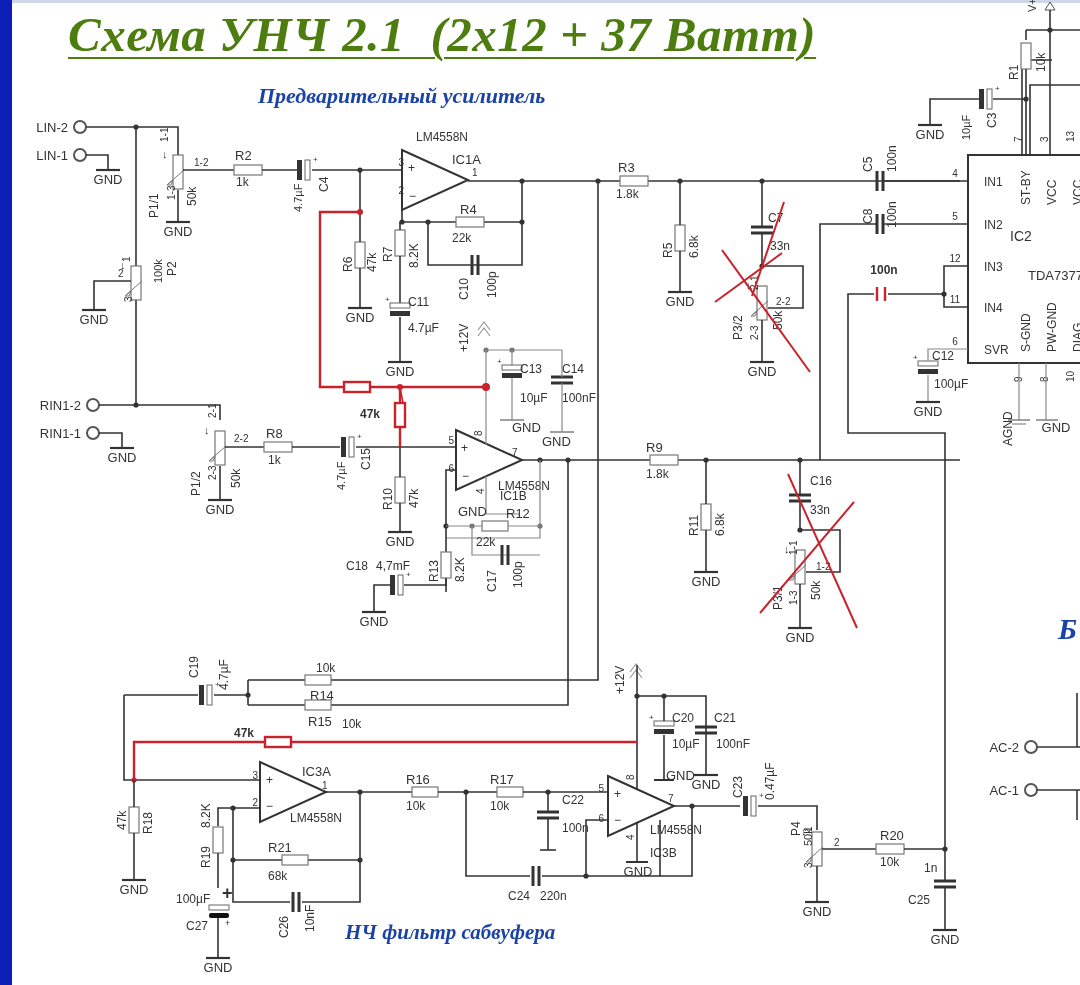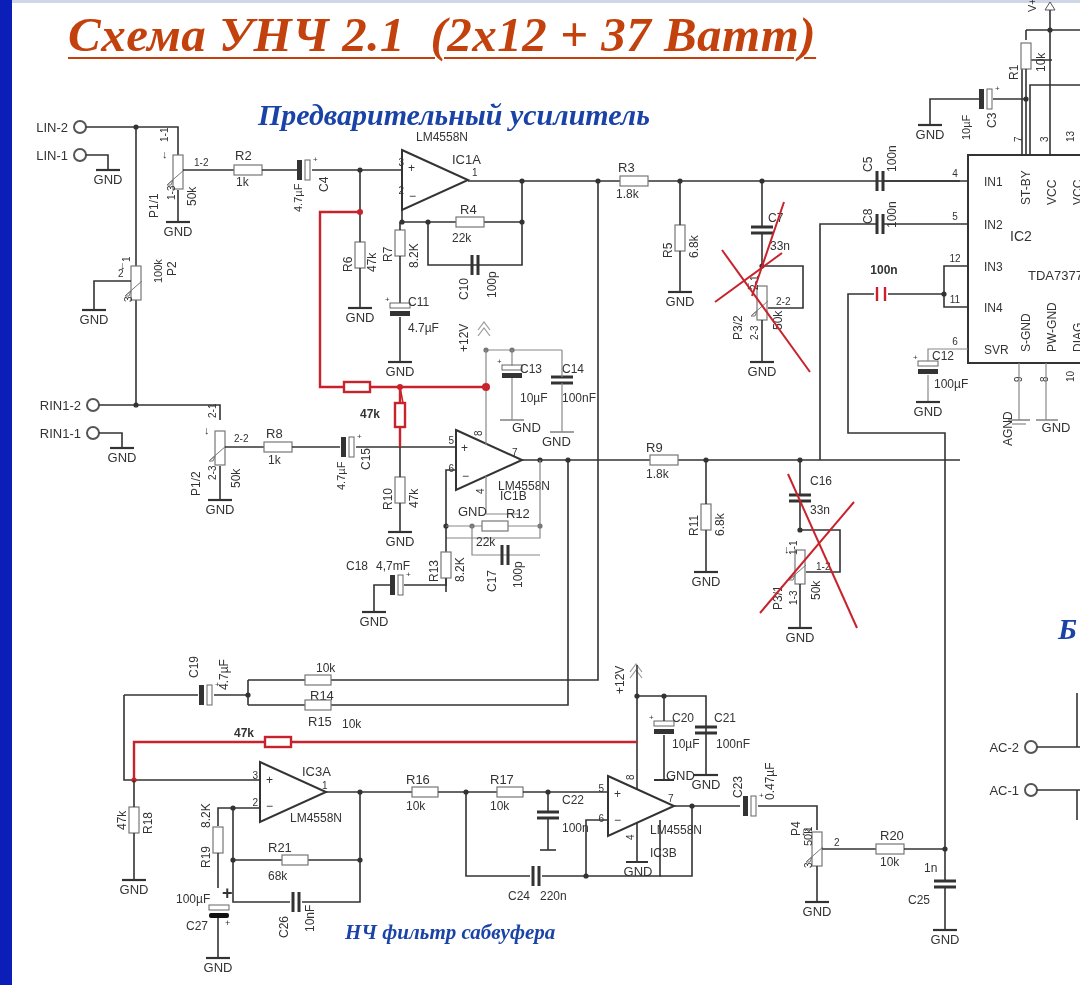--- a/index.html
+++ b/index.html
@@ -1,21 +1,21 @@
 <!DOCTYPE html>
 <html><head>
 <meta charset="utf-8">
 <style>
   html,body{margin:0;padding:0;background:#ffffff;}
   body{width:1080px;height:985px;overflow:hidden;position:relative;font-family:"Liberation Sans",sans-serif;}
   #left-bar{position:absolute;left:0;top:0;width:12px;height:985px;background:#0b1fb8;}
   #top-border{position:absolute;left:0;top:0;width:1080px;height:3px;background:#cfd6e6;}
-  #title{position:absolute;left:68px;top:6px;font-family:"Liberation Serif",serif;font-style:italic;font-weight:bold;font-size:49px;color:#c2410c;text-decoration:underline;text-decoration-thickness:2px;text-underline-offset:6px;white-space:pre;letter-spacing:0.5px;}
+  #title{position:absolute;left:68px;top:6px;font-family:"Liberation Serif",serif;font-style:italic;font-weight:bold;font-size:49px;color:#4d7c0f;text-decoration:underline;text-decoration-thickness:2px;text-underline-offset:6px;white-space:pre;letter-spacing:0.5px;}
   .section{position:absolute;font-family:"Liberation Serif",serif;font-style:italic;font-weight:bold;color:#1a43a8;white-space:pre;}
-  #sec-pre{left:258px;top:98px;font-size:30px;font-style:italic;}
+  #sec-pre{left:258px;top:83px;font-size:22px;font-style:italic;}
   #sec-lpf{left:345px;top:920px;font-size:21px;}
   #sec-bl{left:1058px;top:612px;font-size:30px;}
   svg{position:absolute;left:0;top:0;}
   svg text{font-family:"Liberation Sans",sans-serif;fill:#333;}
 </style>
 </head>
 <body>
 
 <div id="top-border"></div>
 <div id="left-bar"></div>

